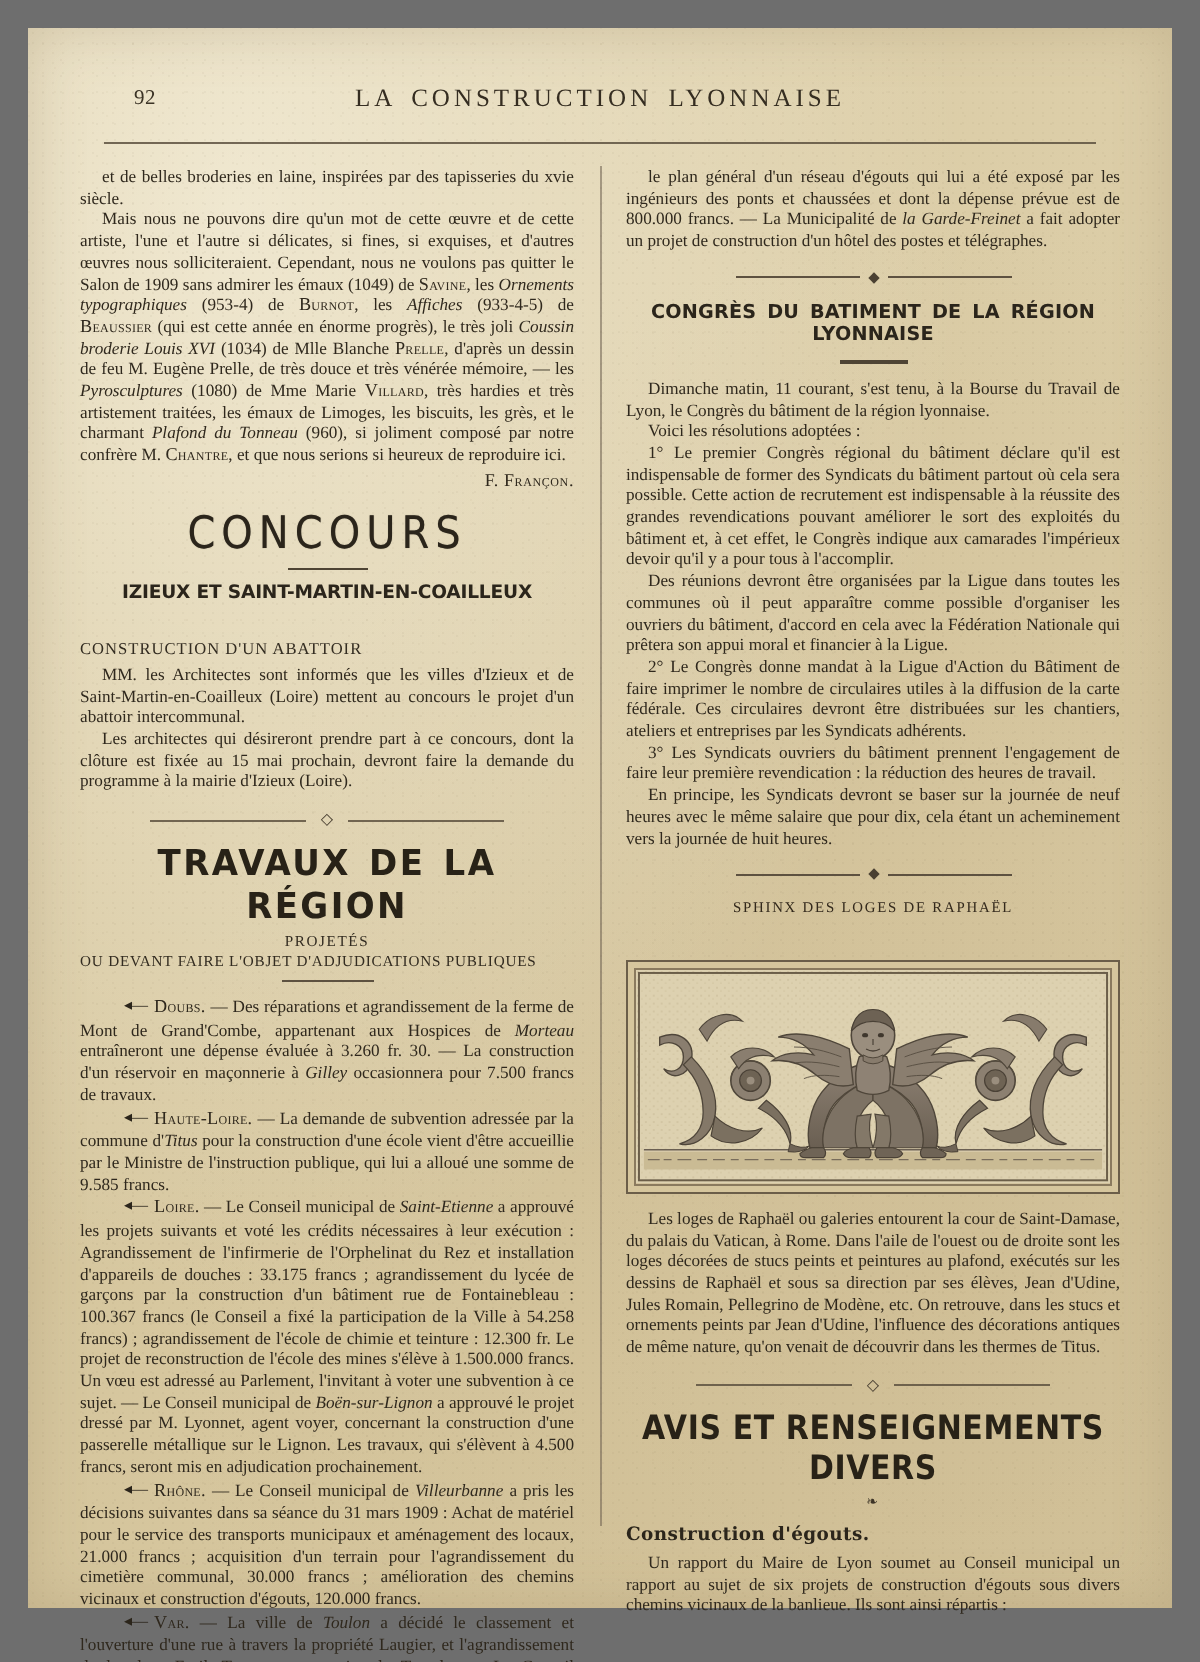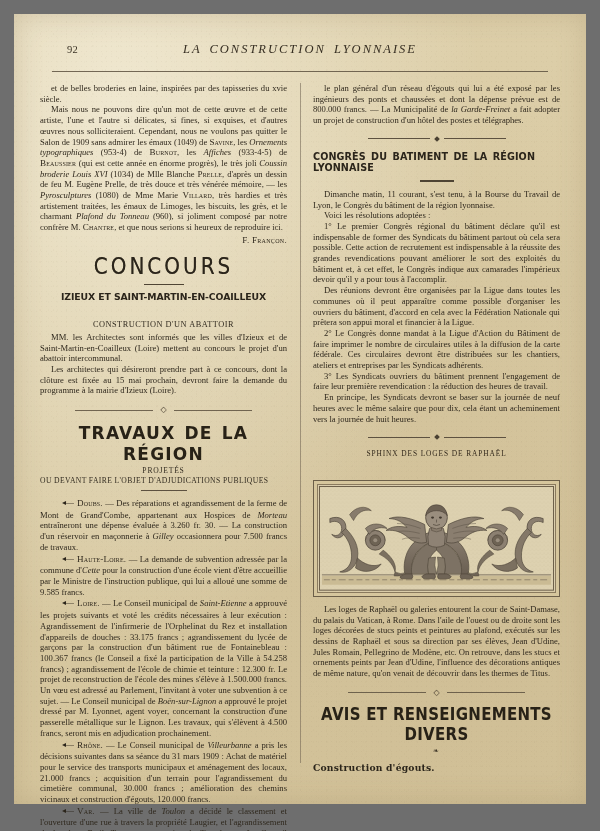--- a/index.html
+++ b/index.html
@@ -63,21 +63,20 @@
     font-size: 10.5px;
     color: #3b3326;
     letter-spacing: .2px;
   }
   .journal-title {
     text-align: center;
     font-size: 12.5px;
     letter-spacing: 2.0px;
     color: #352d21;
     word-spacing: 3px;
-    font-style: italic;
   }
   .head-rule {
     margin: 5px 12px 0 12px;
     border: 0;
     border-top: 1.1px solid #5d5140;
     opacity: .85;
   }
 
   
   .cols {
@@ -148,21 +147,20 @@
   .sub-head {
     text-align: center;
     font-family: "DejaVu Sans", sans-serif;
     font-weight: bold;
     font-size: 9.3px;
     letter-spacing: -0.1px;
     color: #2b251b;
     margin-bottom: 18px;
   }
   .sub-sub-head {
-    text-align: center;
     font-variant: small-caps;
     font-size: 8.3px;
     letter-spacing: .5px;
     color: #332c21;
     margin-bottom: 3px;
   }
 
   .orn-divider {
     display: flex;
     align-items: center;
@@ -218,20 +216,21 @@
     display: inline-block;
     color: #2b251b;
     font-size: 8px;
     transform: translateY(-1px);
     margin-right: 3px;
   }
   .entry { margin-top: 1px; }
 
   
   .congres-head {
+    text-align: center;
     font-family: "DejaVu Sans", sans-serif;
     font-weight: bold;
     font-size: 9.6px;
     letter-spacing: .1px;
     color: #2b251b;
     word-spacing: 2px;
     margin-top: 2px;
   }
   .wide-rule {
     display: flex;
@@ -344,21 +343,21 @@
             <span class="ln"></span>
           </div>
 
           <div class="travaux-title">TRAVAUX DE LA RÉGION</div>
           <div class="travaux-sub1">PROJETÉS</div>
           <div class="travaux-sub2">OU DEVANT FAIRE L'OBJET D'ADJUDICATIONS PUBLIQUES</div>
           <div class="short-rule"></div>
 
           <div>
               <p class="entry"><span class="leaf">◂―</span><span class="sc">Doubs.</span><span> — Des réparations et agrandissement de la ferme de Mont de Grand'Combe, appartenant aux Hospices de </span><i>Morteau</i><span> entraîneront une dépense évaluée à 3.260 fr. 30. — La construction d'un réservoir en maçonnerie à </span><i>Gilley</i><span> occasionnera pour 7.500 francs de travaux.</span></p>
-              <p class="entry"><span class="leaf">◂―</span><span class="sc">Haute-Loire.</span><span> — La demande de subvention adressée par la commune d'</span><i>Cette</i><span> pour la construction d'une école vient d'être accueillie par le Ministre de l'instruction publique, qui lui a alloué une somme de 9.585 francs.</span></p>
+              <p class="entry"><span class="leaf">◂―</span><span class="sc">Haute-Loire.</span><span> — La demande de subvention adressée par la commune d'</span><i>Titus</i><span> pour la construction d'une école vient d'être accueillie par le Ministre de l'instruction publique, qui lui a alloué une somme de 9.585 francs.</span></p>
               <p class="entry"><span class="leaf">◂―</span><span class="sc">Loire.</span><span> — Le Conseil municipal de </span><i>Saint-Etienne</i><span> a approuvé les projets suivants et voté les crédits nécessaires à leur exécution : Agrandissement de l'infirmerie de l'Orphelinat du Rez et installation d'appareils de douches : 33.175 francs ; agrandissement du lycée de garçons par la construction d'un bâtiment rue de Fontainebleau : 100.367 francs (le Conseil a fixé la participation de la Ville à 54.258 francs) ; agrandissement de l'école de chimie et teinture : 12.300 fr. Le projet de reconstruction de l'école des mines s'élève à 1.500.000 francs. Un vœu est adressé au Parlement, l'invitant à voter une subvention à ce sujet. — Le Conseil municipal de </span><i>Boën-sur-Lignon</i><span> a approuvé le projet dressé par M. Lyonnet, agent voyer, concernant la construction d'une passerelle métallique sur le Lignon. Les travaux, qui s'élèvent à 4.500 francs, seront mis en adjudication prochainement.</span></p>
               <p class="entry"><span class="leaf">◂―</span><span class="sc">Rhône.</span><span> — Le Conseil municipal de </span><i>Villeurbanne</i><span> a pris les décisions suivantes dans sa séance du 31 mars 1909 : Achat de matériel pour le service des transports municipaux et aménagement des locaux, 21.000 francs ; acquisition d'un terrain pour l'agrandissement du cimetière communal, 30.000 francs ; amélioration des chemins vicinaux et construction d'égouts, 120.000 francs.</span></p>
               <p class="entry"><span class="leaf">◂―</span><span class="sc">Var.</span><span> — La ville de </span><i>Toulon</i><span> a décidé le classement et l'ouverture d'une rue à travers la propriété Laugier, et l'agrandissement de la place Emile-Toucas, au quartier du Temple. — Le Conseil municipal de </span><i>Draguignan</i><span> a approuvé</span></p>
             </div>
 
         </div>
 
         <div class="gutter">
           <div class="gutter-rule"></div>
         </div>
@@ -499,18 +498,19 @@
 
           <div class="orn-divider">
             <span class="ln"></span>
             <span class="dia">◇</span>
             <span class="ln"></span>
           </div>
 
           <div class="avis-head">AVIS ET RENSEIGNEMENTS DIVERS</div>
           <div class="avis-orn">❧</div>
           <div class="avis-sub">Construction d'égouts.</div>
+          <p>Un rapport du Maire de Lyon soumet au Conseil municipal un rapport au sujet de six projets de construction d'égouts sous divers chemins vicinaux de la banlieue. Ils sont ainsi répartis :</p>
 
         </div>
       </div>
     </div>
   </div>
 </div>
 
 </body></html>

